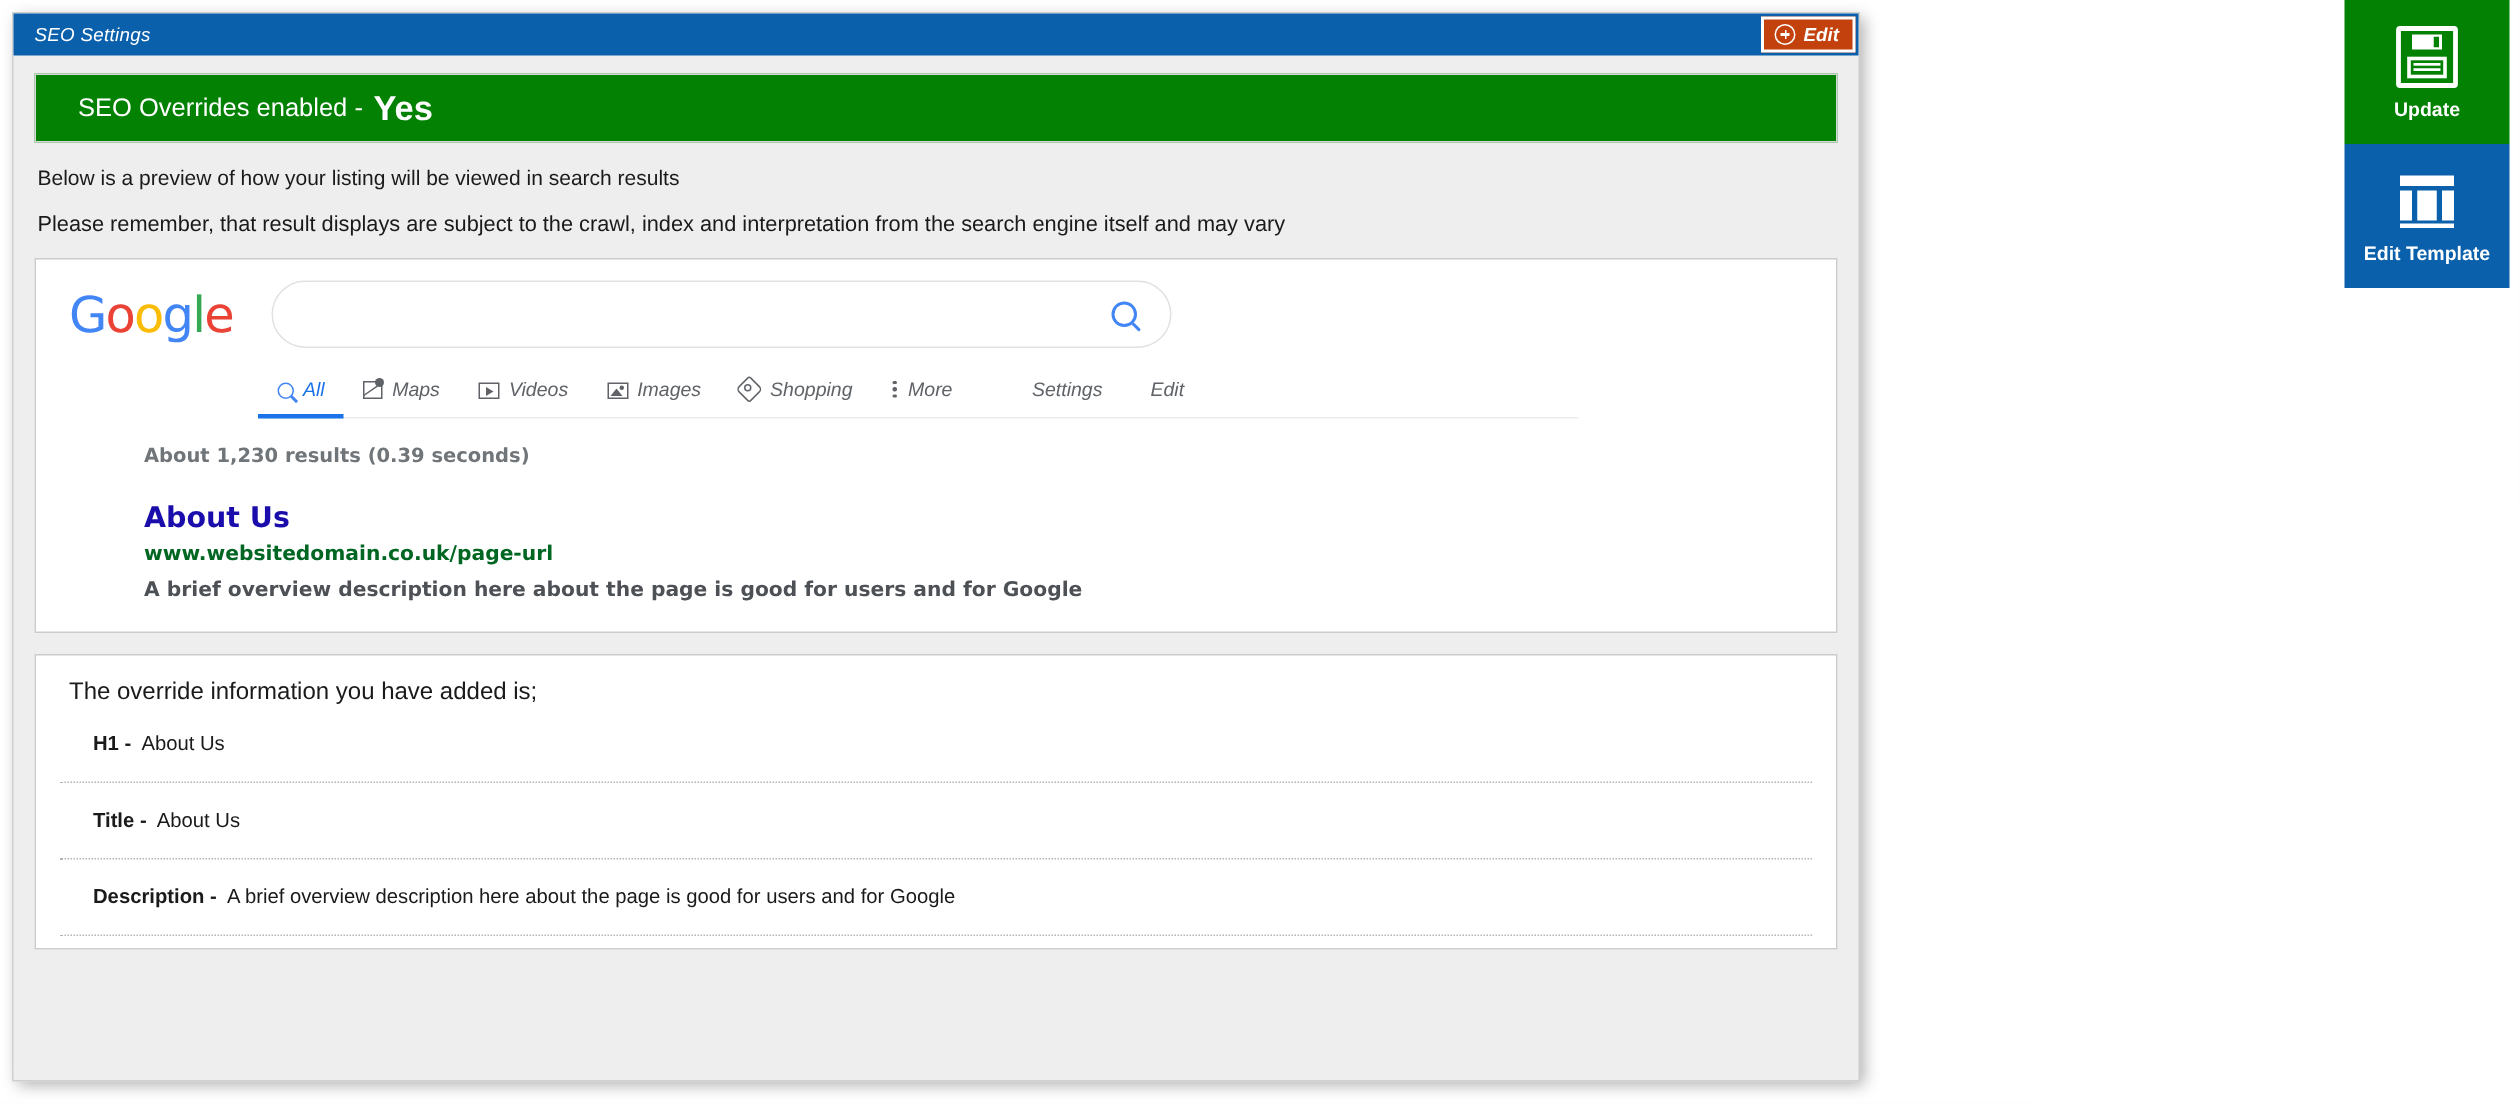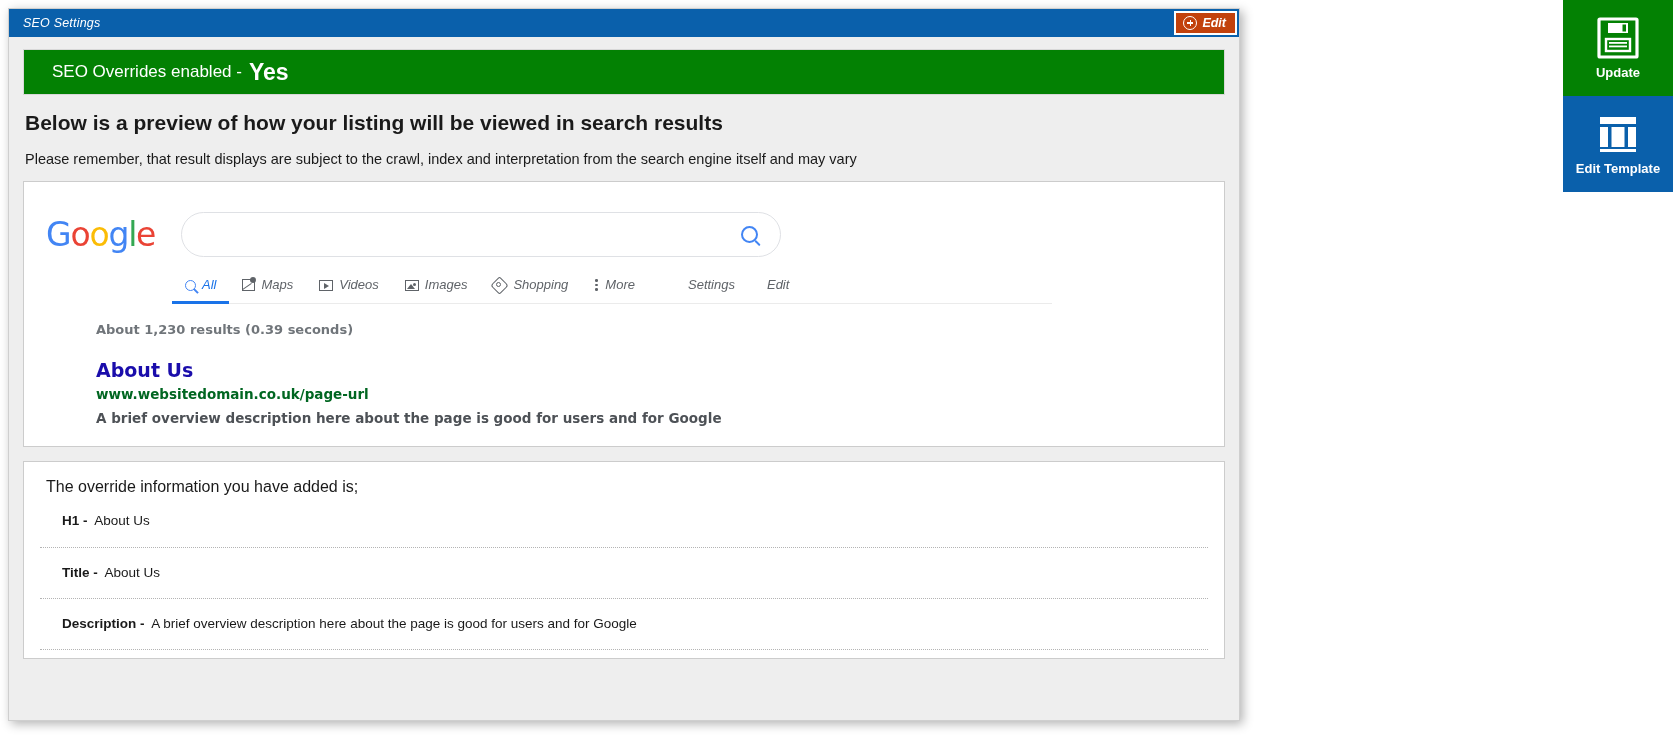--- a/index.html
+++ b/index.html
@@ -60,28 +60,28 @@
     color: #ffffff;
     height: 46px;
     display: flex; align-items: center;
     padding-left: 28px;
     border: 1px solid #d8d8d8;
   }
   .banner-label { font-size: 17px; font-weight: 300; }
   .banner-value { font-size: 23px; font-weight: bold; margin-left: 7px; }
 
   .intro { padding: 14px 2px 10px 2px; color: #1a1a1a; }
-  .intro-line1 { font-size: 21px; font-weight: 700; line-height: 1.35; }
+  .intro-line1 { font-size: 14px; font-weight: 400; line-height: 1.35; }
   .intro-line2 { font-size: 14.5px; font-weight: 300; line-height: 1.5; margin-top: 12px;}
 
   
   .gcard {
     background: #ffffff;
     border: 1px solid #cccccc;
-    padding: 24px 0 18px 0;
+    padding: 8px 0 18px 0;
     min-height: 248px;
   }
   .gtop { display: flex; align-items: center; padding: 6px 0 0 22px; }
   .glogo { font-size: 33px; letter-spacing: -1.2px; font-family: "DejaVu Sans", sans-serif; }
   .glogo span { font-weight: 400; }
   .c-blue { color: #4285F4; } .c-red { color: #EA4335; }
   .c-yellow { color: #FBBC05; } .c-green { color: #34A853; }
   .gsearch {
     margin-left: 26px;
     width: 600px; height: 45px;

